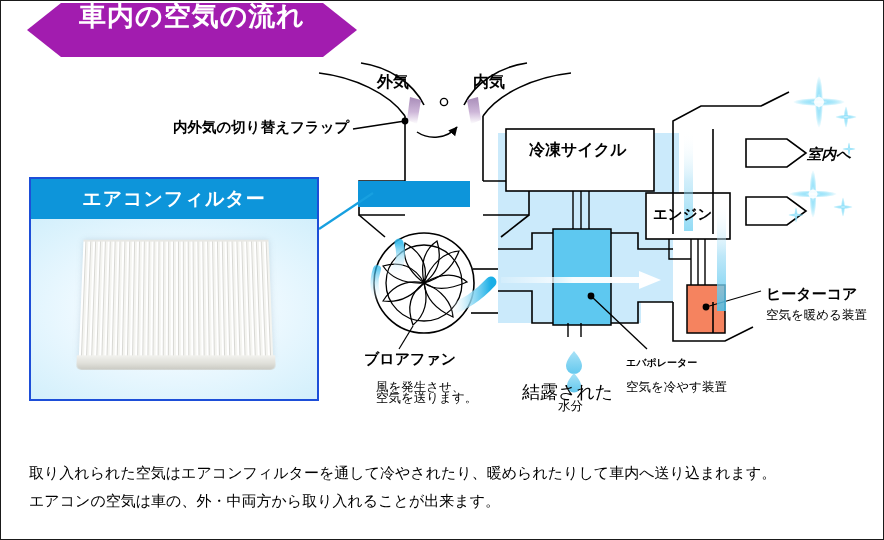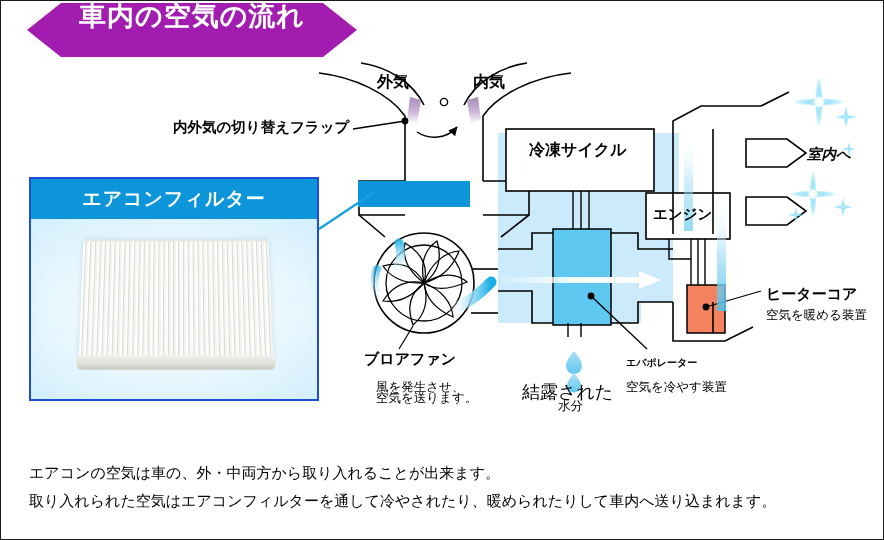--- a/index.html
+++ b/index.html
@@ -296,17 +296,17 @@
   <div class="lbl" id="lbl-water1">結露された</div>
   <div class="lbl" id="lbl-water2">水分</div>
 
   <div class="lbl lbl-b" id="lbl-evap">エバポレーター</div>
   <div class="lbl" id="lbl-evap-d">空気を冷やす装置</div>
 
   <div class="lbl lbl-b" id="lbl-heater">ヒーターコア</div>
   <div class="lbl" id="lbl-heater-d">空気を暖める装置</div>
 
   <div id="caption">
+    <div class="cap-line">取り入れられた空気はエアコンフィルターを通して冷やされたり、暖められたりして車内へ送り込まれます。</div>
     <div class="cap-line">エアコンの空気は車の、外・中両方から取り入れることが出来ます。</div>
-    <div class="cap-line">取り入れられた空気はエアコンフィルターを通して冷やされたり、暖められたりして車内へ送り込まれます。</div>
   </div>
 
 </div>
 
 </body></html>

